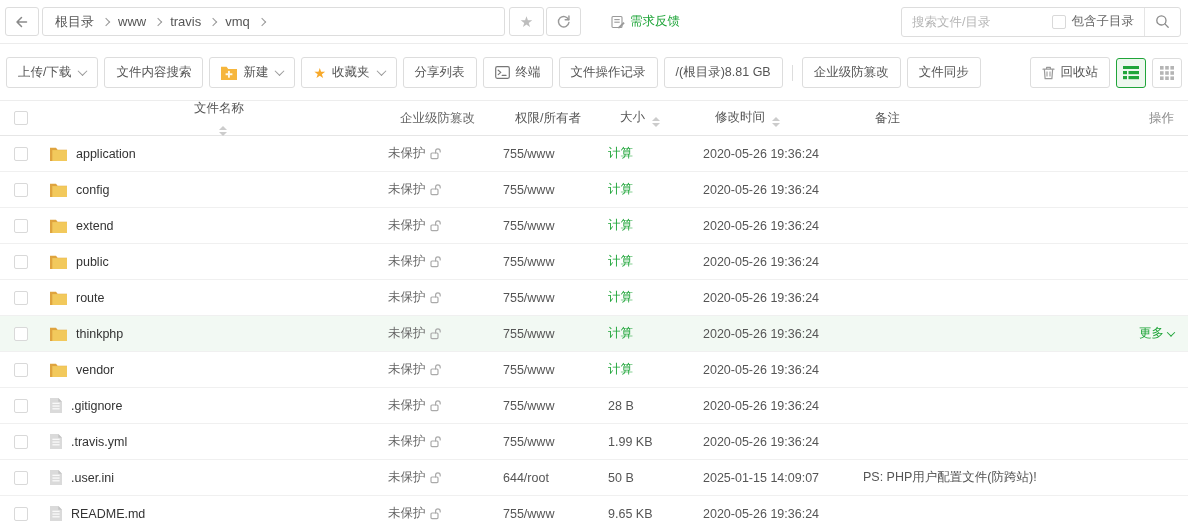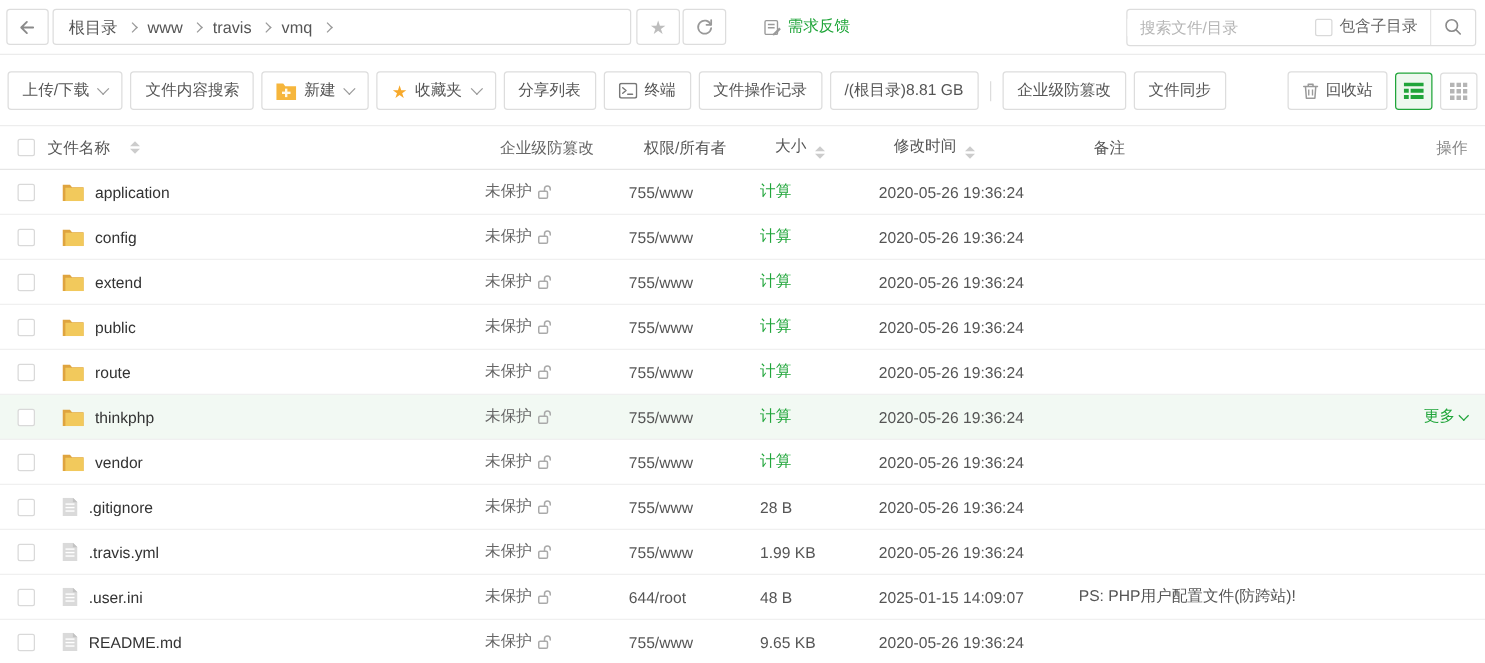--- a/index.html
+++ b/index.html
@@ -216,21 +216,21 @@
       </span>
     </div>
   </div>
 </div>
 
 <div class="table">
   <div class="trow thead">
     <div class="c-check">
         <span class="cb"></span>
       </div>
-    <div class="c-name" style="padding-left:0; flex-basis:362px;">
+    <div class="c-name" style="padding-left:0; flex-basis:362px;flex-direction:column;">
       <span>文件名称</span>
       <span class="sort">
           <i class="up"></i>
           <i class="dn"></i>
         </span>
     </div>
     <div class="c-tamper">
         <span>企业级防篡改</span>
       </div>
     <div class="c-perm"><span>权限/所有者</span></div>
@@ -566,21 +566,21 @@
     <div class="c-tamper">
       <span>未保护</span>
       <span class="icon">
         <svg width="12" height="12" viewBox="0 0 12 12">
               <rect x="1" y="5" width="7" height="5.6" rx="1" fill="none" stroke="#aaa" stroke-width="1.2"></rect>
               <path d="M5.6 5V3.1a2.3 2.3 0 0 1 4.6 0v.9" fill="none" stroke="#aaa" stroke-width="1.2" stroke-linecap="round"></path>
             </svg>
       </span>
     </div>
     <div class="c-perm"><span>644/root</span></div>
-    <div class="c-size"><span>48 B</span></div>
+    <div class="c-size"><span>50 B</span></div>
     <div class="c-time"><span>2025-01-15 14:09:07</span></div>
     <div class="c-note"><span>PS: PHP用户配置文件(防跨站)!</span></div>
     <div class="c-action">
       
       
     </div>
   </div>
       <div class="trow">
     <div class="c-check">
           <span class="cb"></span>

